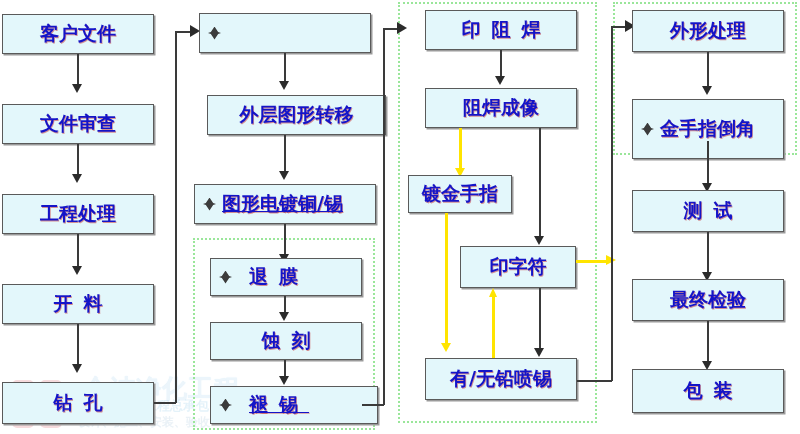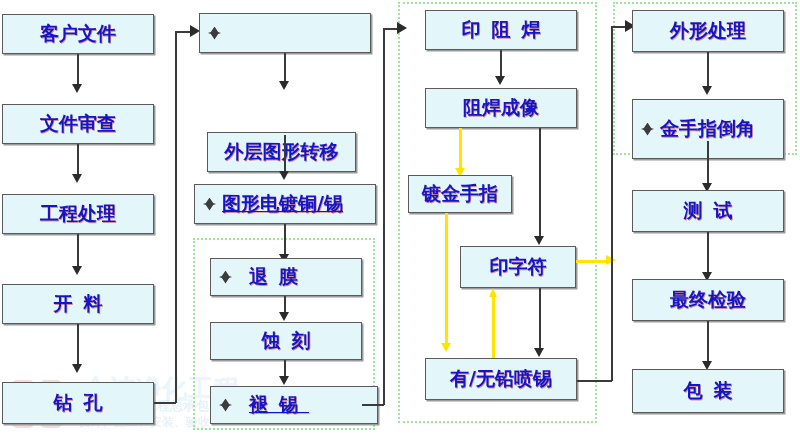--- a/index.html
+++ b/index.html
@@ -110,21 +110,21 @@
   <div class="ln v" style="left:175px;top:31px;height:372px;"></div>
   <div class="ln h" style="left:175px;top:31px;width:18px;"></div>
   <div class="ar right" style="left:190px;top:25px;"></div>
 
   <div class="box bullet u" style="left:199px;top:13px;width:172px;height:40px;">
     <span class="dia"></span>
   </div>
   <div class="ln v" style="left:284px;top:53px;height:30px;"></div>
   <div class="ar down" style="left:279px;top:81px;"></div>
 
-  <div class="box" style="left:207px;top:95px;width:149px;height:40px;margin-top:37px;">
+  <div class="box" style="left:207px;top:95px;width:179px;height:40px;">
     <span class="lbl">外层图形转移</span>
   </div>
   <div class="ln v" style="left:284px;top:135px;height:38px;"></div>
   <div class="ar down" style="left:279px;top:171px;"></div>
 
   <div class="box bullet u" style="left:194px;top:184px;width:182px;height:40px;">
     <span class="dia"></span>
     <span class="lbl">图形电镀铜/锡</span>
   </div>
   <div class="ln v" style="left:284px;top:224px;height:32px;"></div>

